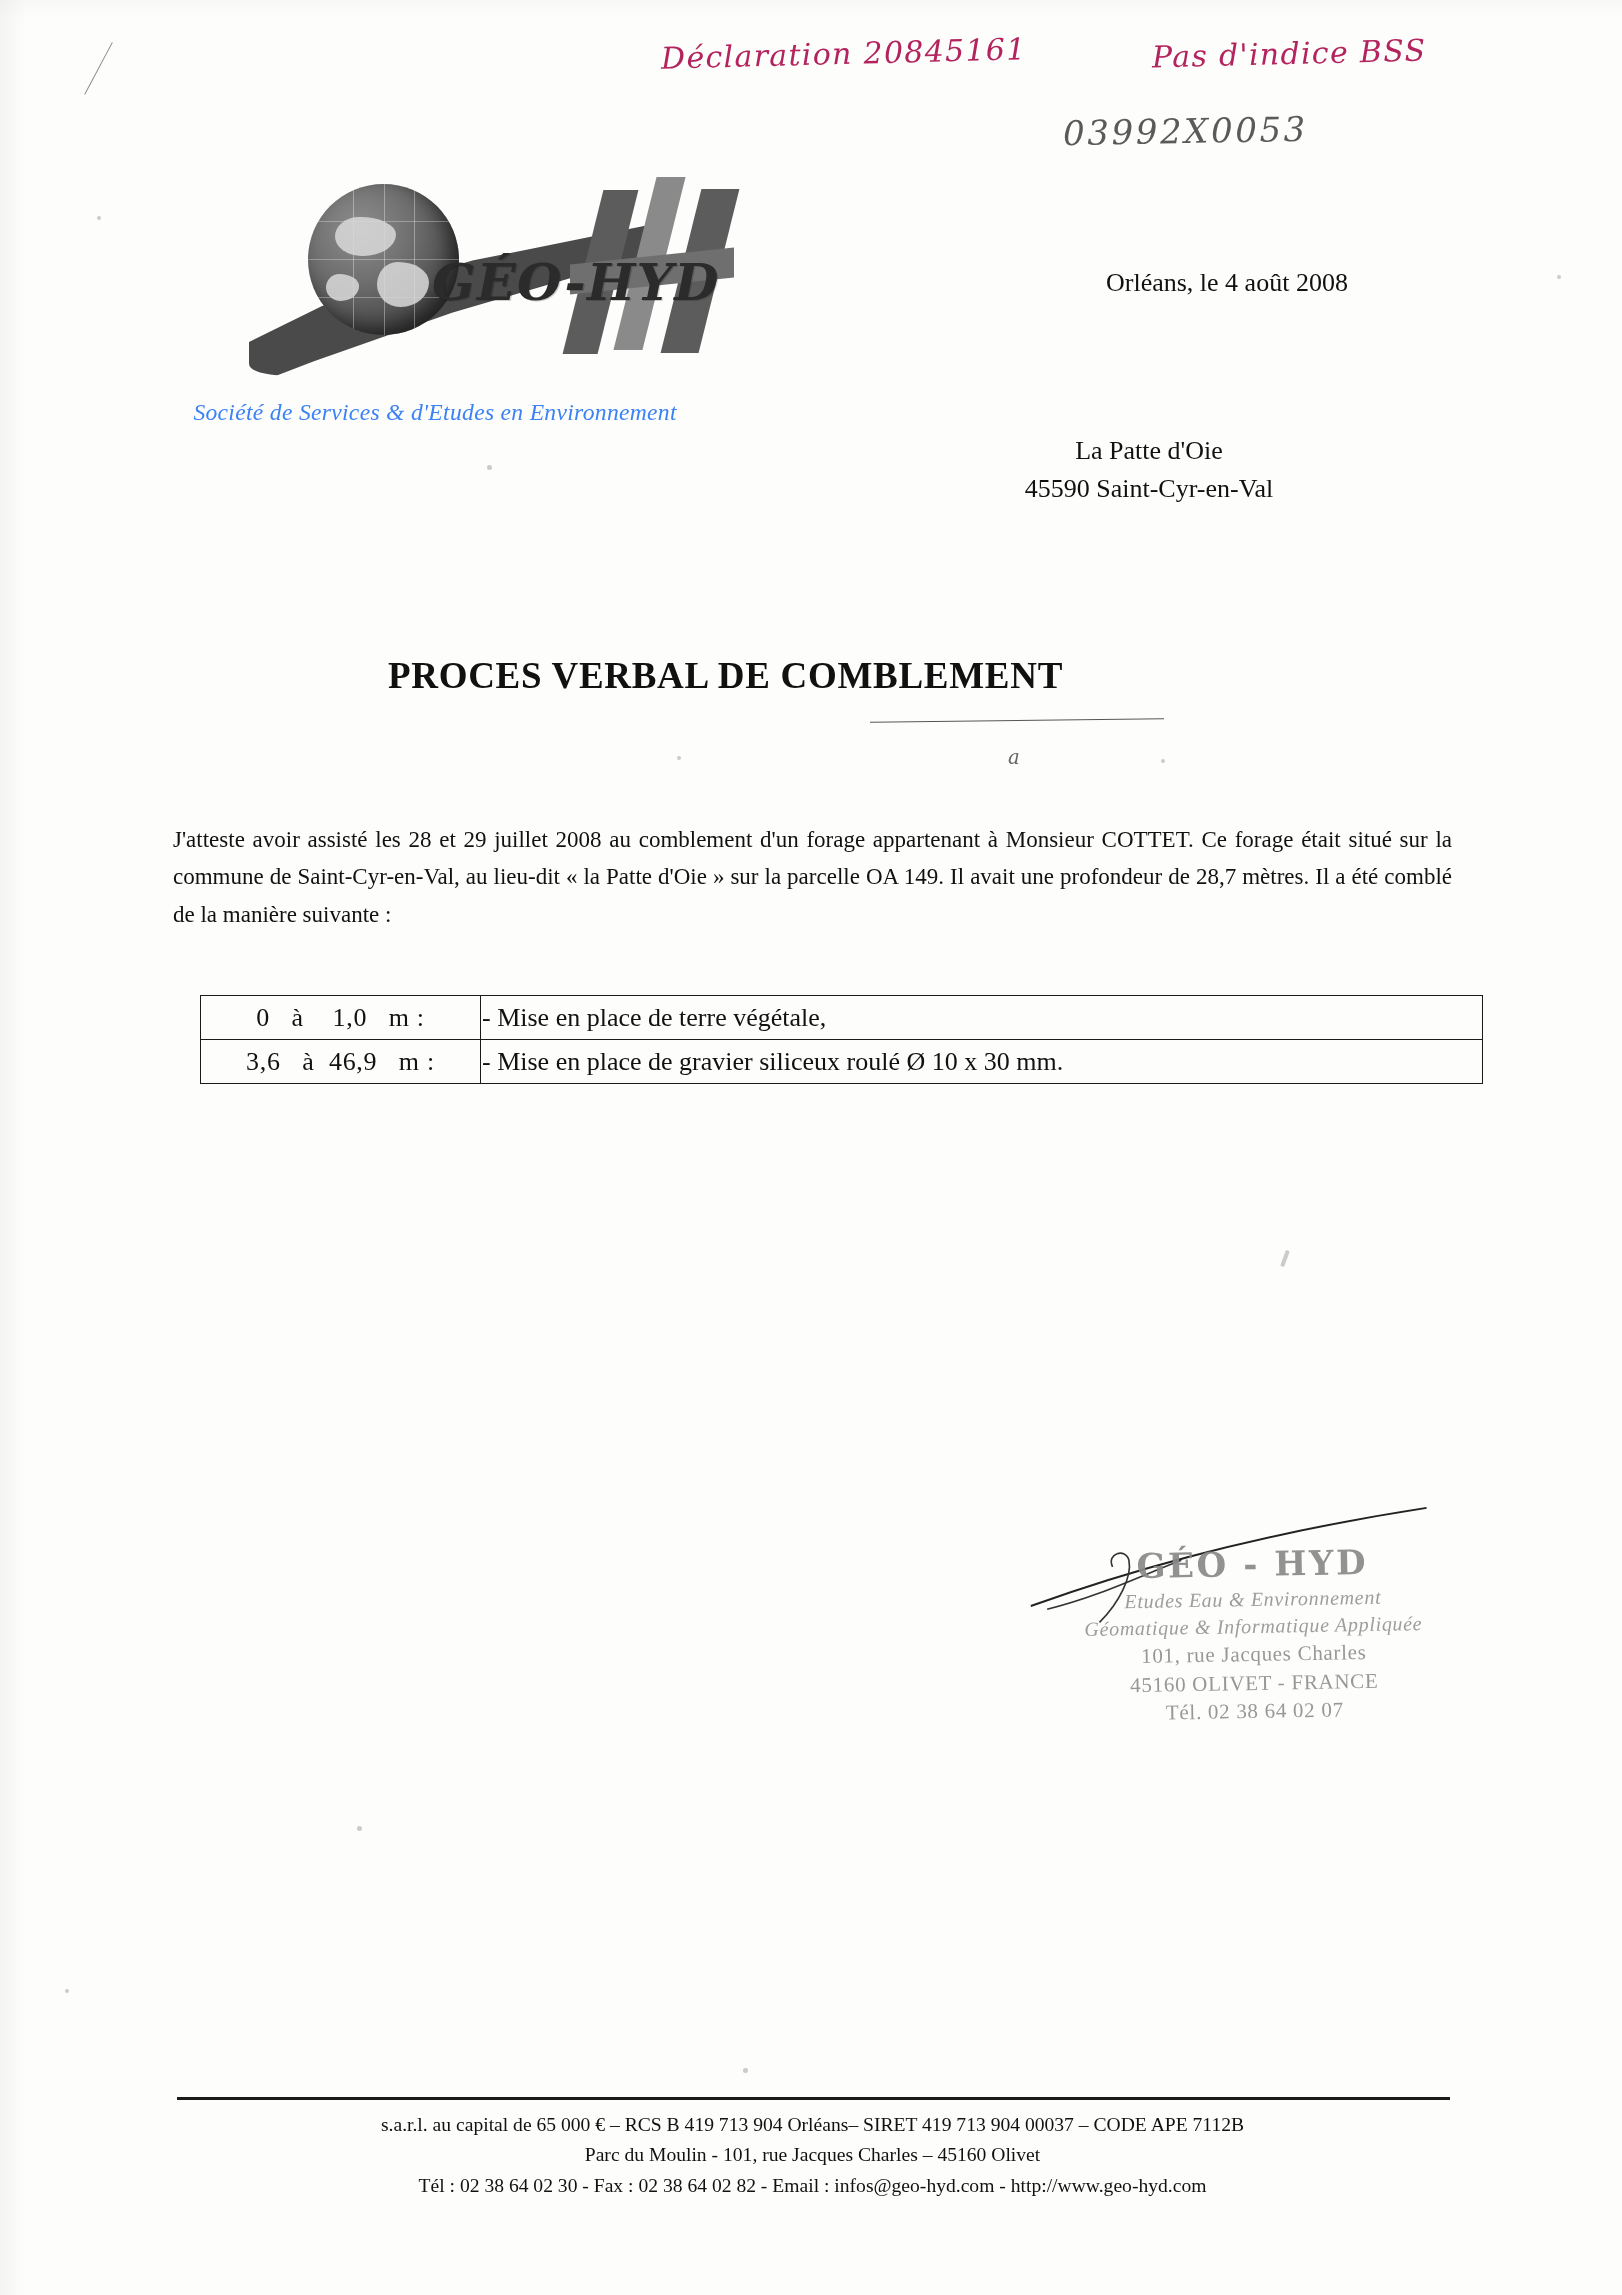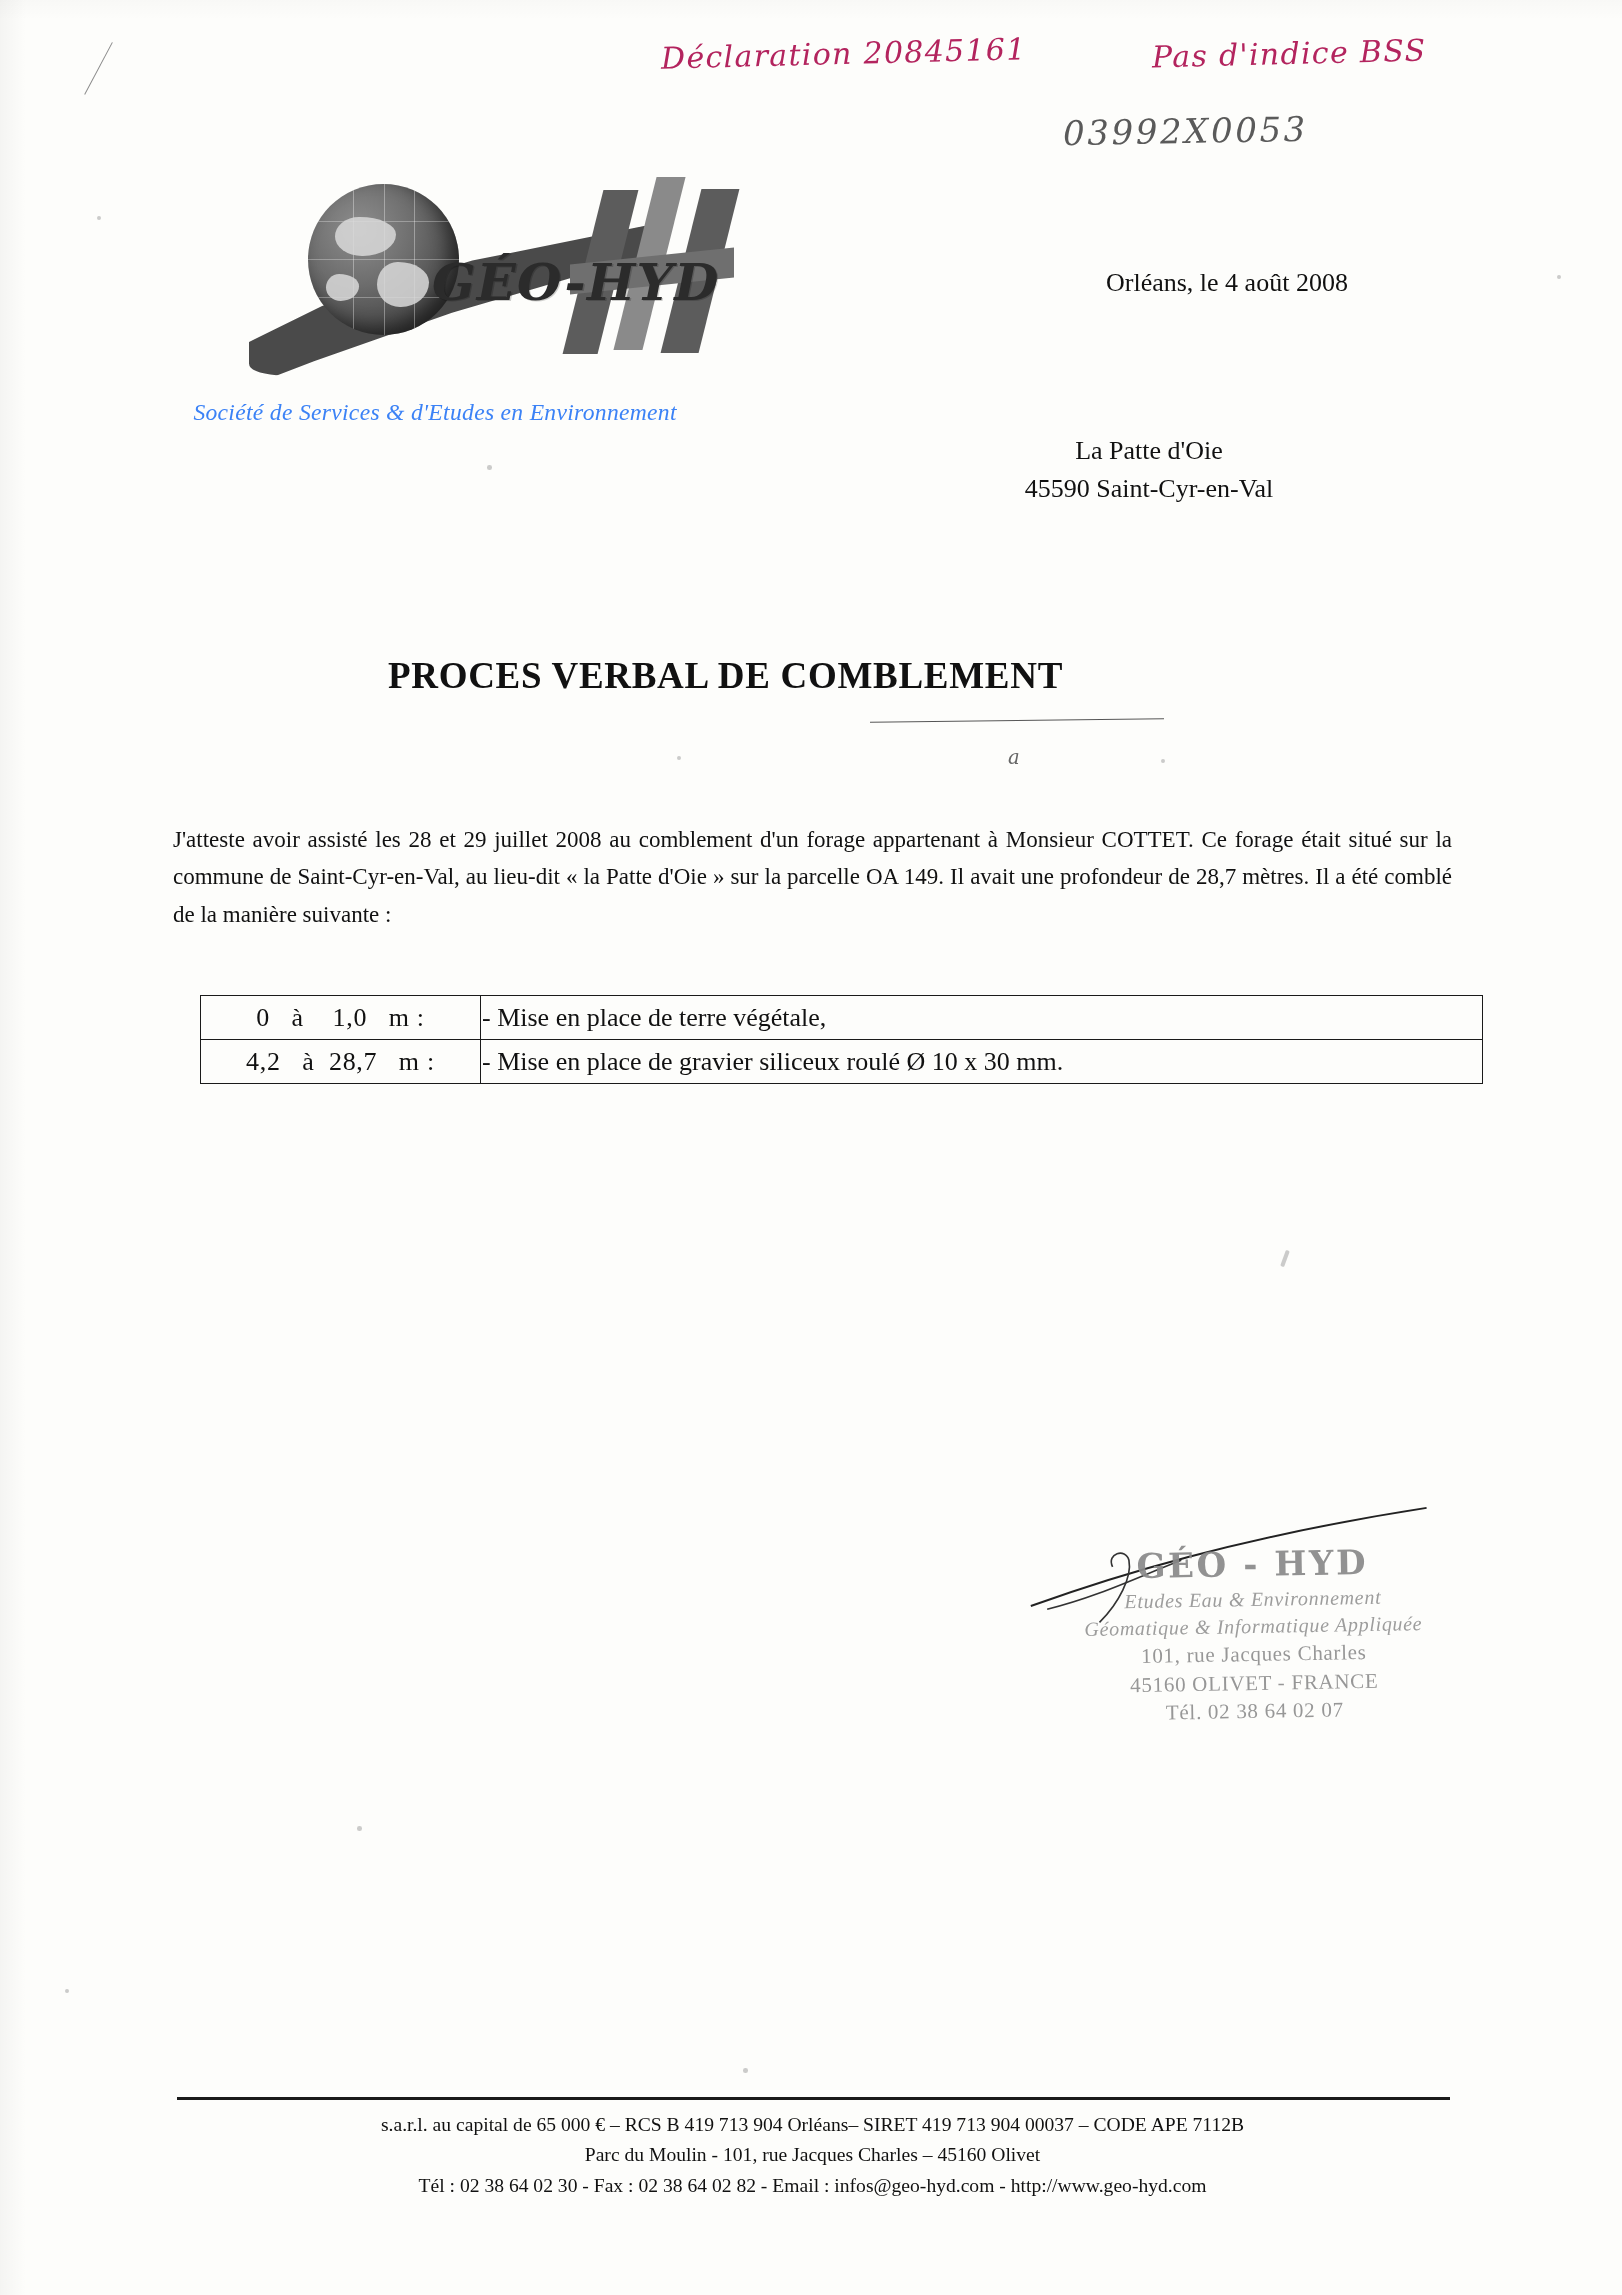--- a/index.html
+++ b/index.html
@@ -365,21 +365,21 @@
 
   <div class="body-text">J'atteste avoir assisté les 28 et 29 juillet 2008 au comblement d'un forage appartenant à Monsieur COTTET. Ce forage était situé sur la commune de Saint-Cyr-en-Val, au lieu-dit « la Patte d'Oie » sur la parcelle OA 149. Il avait une profondeur de 28,7 mètres. Il a été comblé de la manière suivante :</div>
 
   <table class="depth-table">
     <tbody>
       <tr>
         <td class="depth">0   à    1,0   m :</td>
         <td class="desc">- Mise en place de terre végétale,</td>
       </tr>
       <tr>
-        <td class="depth">4,2   à  28,7   m :</td>
+        <td class="depth">3,6   à  46,9   m :</td>
         <td class="desc">- Mise en place de gravier siliceux roulé Ø 10 x 30 mm.</td>
       </tr>
     </tbody>
   </table>
 
   <div class="sign-block">
   </div>
 
   <svg class="sign-stroke" viewBox="0 0 720 200">
     <path d="M15,165 C140,120 330,60 620,15" stroke="#222" stroke-width="3" fill="none"></path>

